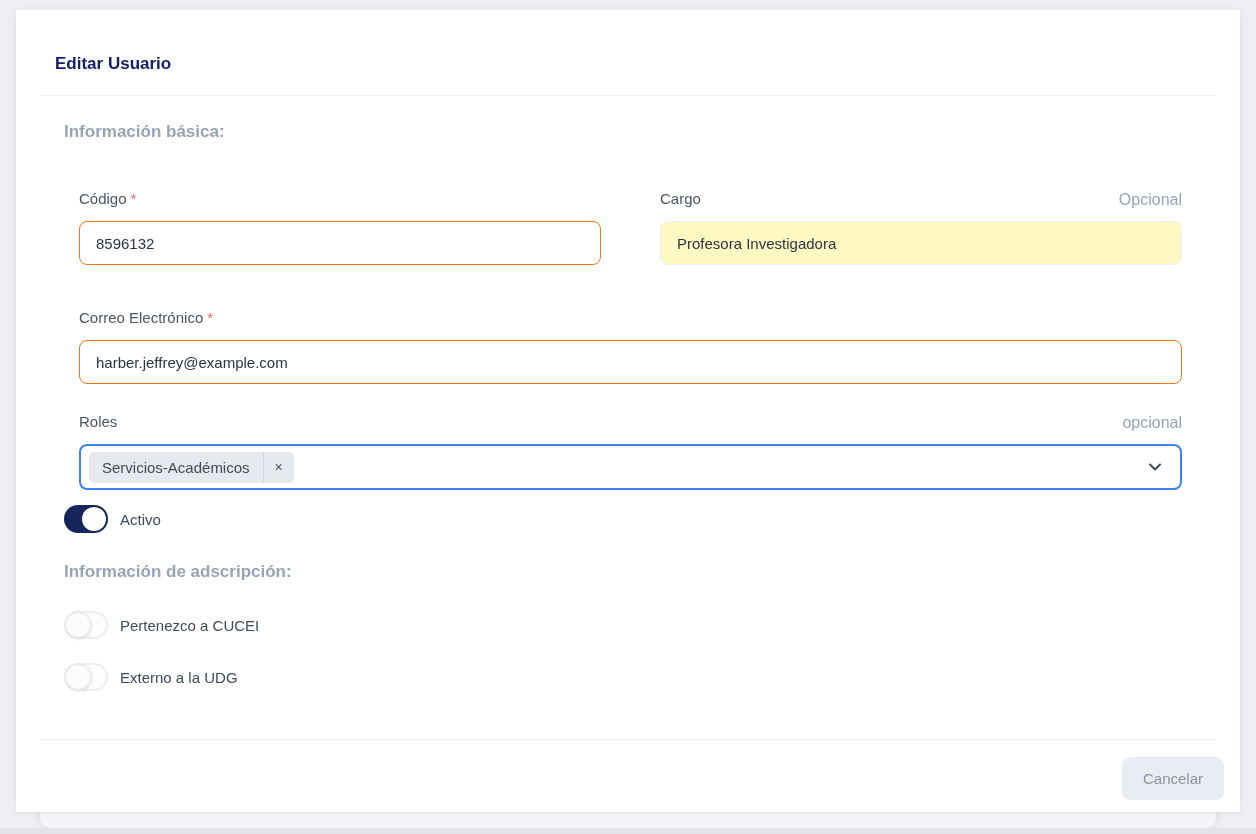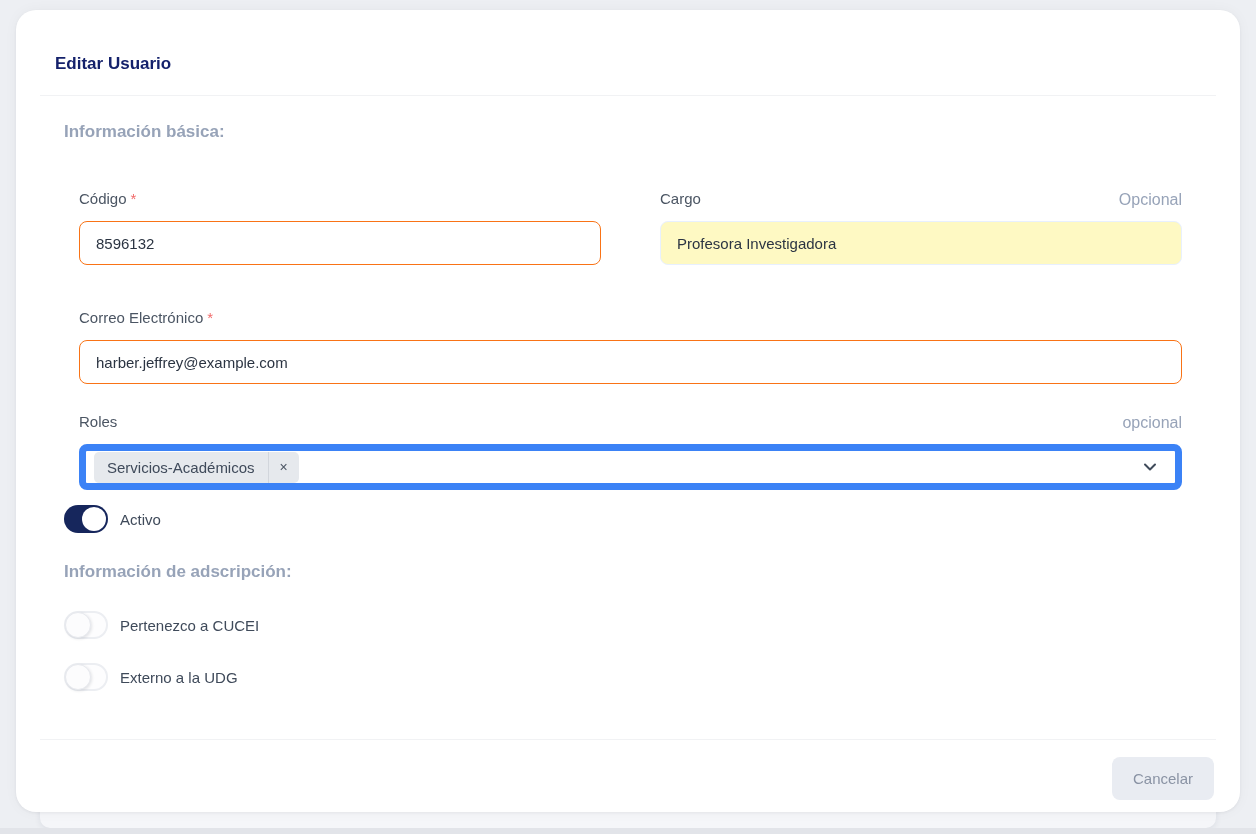--- a/index.html
+++ b/index.html
@@ -17,21 +17,21 @@
     position:absolute; left:40px; right:40px; top:700px; height:128px;
     background:#f5f6f9; border-radius:10px;
     box-shadow:0 2px 6px rgba(30,41,59,.08);
   }
   .bottom-strip {
     position:absolute; left:0; right:0; bottom:0; height:6px; background:#e2e4e9;
   }
 
   .card {
     position:absolute; left:16px; right:16px; top:10px; height:802px;
-    background:#ffffff; border-radius:20px;
+    background:#ffffff; border-radius:2px;
     box-shadow:0 1px 3px rgba(30,41,59,.06), 0 0 14px rgba(30,41,59,.04);
   }
   .card-header { padding:43px 24px 0 39px; }
   .card-title { font-size:17px; font-weight:700; color:#14216b; line-height:21px; }
   .divider { height:1px; background:#f1f2f4; margin:21px 24px 0; }
   .card-body { padding:26px 43px 0 48px; }
 
   .section-heading { font-size:17px; font-weight:700; color:#97a3b8; line-height:20px; }
   .section-heading.adscription { margin-top:29px; }
 
@@ -44,21 +44,21 @@
   .optional-label { font-size:16px; color:#97a3b8; line-height:16px; }
 
   .text-input {
     width:100%; height:44px; border:1px solid #f97316; border-radius:8px;
     padding:0 16px; font-size:15px; color:#2b3442; background:#fff; outline:none;
     font-family:"Liberation Sans", sans-serif;
   }
   .text-input.autofill { background:#fef9c3; border-color:#e8f0fe; }
 
   .select-box {
-    margin-top:0; height:46px; border:7px solid #3b82f6; border-radius:8px;
+    margin-top:0; height:46px; border:2px solid #3b82f6; border-radius:8px;
     display:flex; align-items:center; justify-content:space-between;
     padding:0 16px 0 8px; background:#fff; cursor:pointer;
   }
   .tag {
     display:flex; align-items:stretch; height:31px; background:#e6e9ed;
     border-radius:5px; overflow:hidden;
   }
   .tag-label { display:flex; align-items:center; padding:0 13px; font-size:15px; color:#3f4a5a; }
   .tag-remove {
     display:flex; align-items:center; padding:0 11px; border-left:1px solid #d2d6dc;
@@ -79,21 +79,21 @@
     border-radius:50%; background:#fff;
   }
   .toggle.off { background:#fdfdfe; border:2px solid #eceef2; }
   .toggle.off .knob {
     position:absolute; top:-1px; left:-1px; width:26px; height:26px;
     border-radius:50%; background:#fcfcfd; border:1px solid #e7e9ee;
     box-shadow:1px 1px 3px rgba(30,41,59,.12);
   }
 
   .footer-divider { height:1px; background:#f1f2f4; margin:48px 24px 0; }
-  .footer { display:flex; justify-content:flex-end; align-items:center; gap:14px; padding:17px 26px 0; }
+  .footer { display:flex; justify-content:flex-end; align-items:center; gap:14px; padding:17px 16px 0; }
   .btn {
     height:43px; border:none; border-radius:8px; font-size:15px; cursor:pointer;
     font-family:"Liberation Sans", sans-serif; padding:0 21px;
   }
   .btn-cancel { background:#e9ecf2; color:#8a93a4; font-weight:400; }
   .btn-submit { background:#17997f; color:#ffffff; font-weight:700; box-shadow:0 1px 2px rgba(23,153,127,.35); }
 </style>
 </head>
 <body>
 

